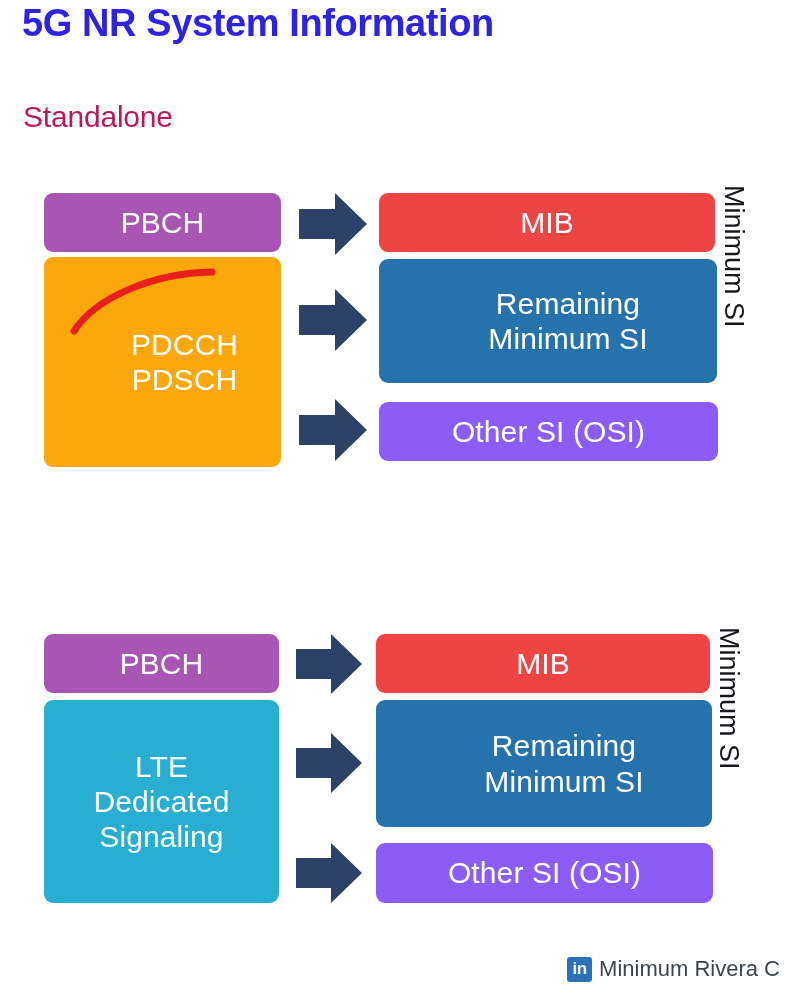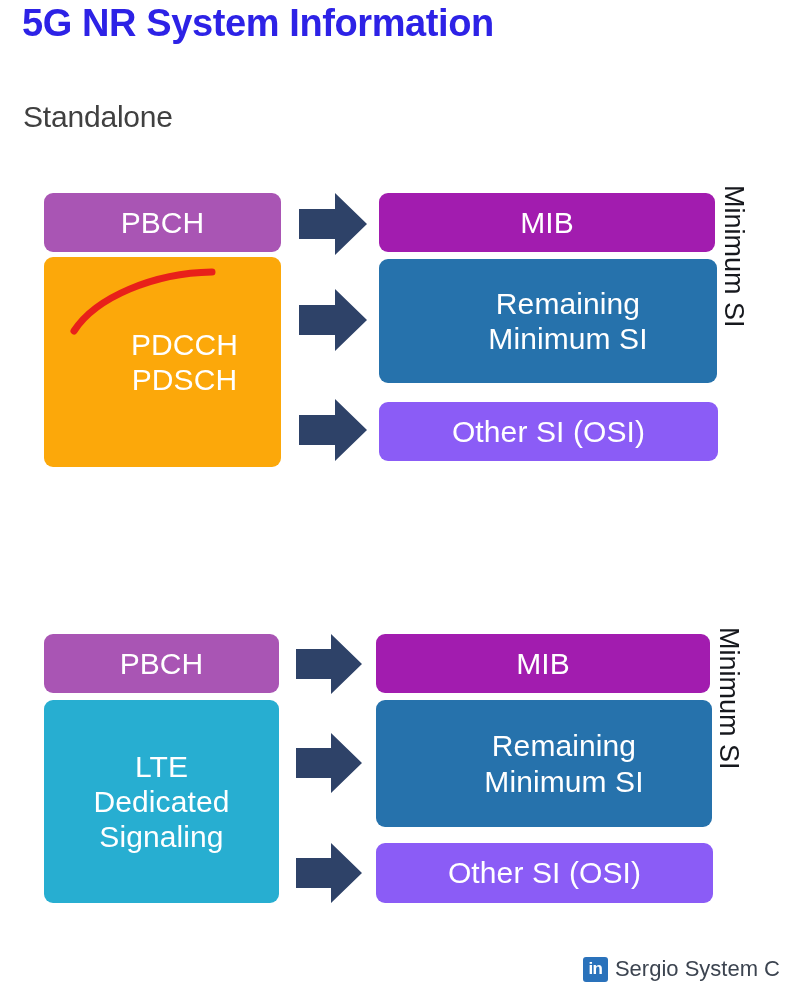--- a/index.html
+++ b/index.html
@@ -28,21 +28,21 @@
     font-weight: bold;
     color: #2d22e6;
     letter-spacing: -0.4px;
     white-space: nowrap;
   }
   .section-heading {
     position: absolute;
     left: 23px;
     font-size: 30px;
     font-weight: normal;
-    color: #404040;
+    color: #be185d;
     letter-spacing: -0.2px;
     white-space: nowrap;
   }
   #sa-heading  { top: 100px; }
   #nsa-heading { top: 530px; }
 
   
   .box {
     position: absolute;
     border-radius: 9px;
@@ -56,21 +56,21 @@
     font-weight: normal;
     letter-spacing: 0.1px;
     box-sizing: border-box;
     overflow: hidden;
   }
   .box span { display: block; width: 100%; }
 
   .box-pbch      { background: #a955b4; }
   .box-pdcch     { background: #fca80a; }
   .box-lte       { background: #27aed1; }
-  .box-mib       { background: #a21caf; }
+  .box-mib       { background: #ef4444; }
   .box-rmsi      { background: #2672ac; padding-left: 40px; }
   .box-osi       { background: #8b5cf6; }
 
   
   .arc-svg {
     position: absolute;
     pointer-events: none;
   }
 
   
@@ -199,16 +199,16 @@
   </div>
 
   <div class="box box-osi" style="left:376px; top:843px; width:337px; height:60px;">
     <span>Other SI (OSI)</span>
   </div>
 
   <div class="vlabel" style="left:744px; top:627px;">Minimum SI</div>
 
   <div id="credit">
     <div class="li-icon">in</div>
-    <div id="credit-name">Sergio System C</div>
+    <div id="credit-name">Minimum Rivera C</div>
   </div>
 
 </div>
 
 </body></html>

